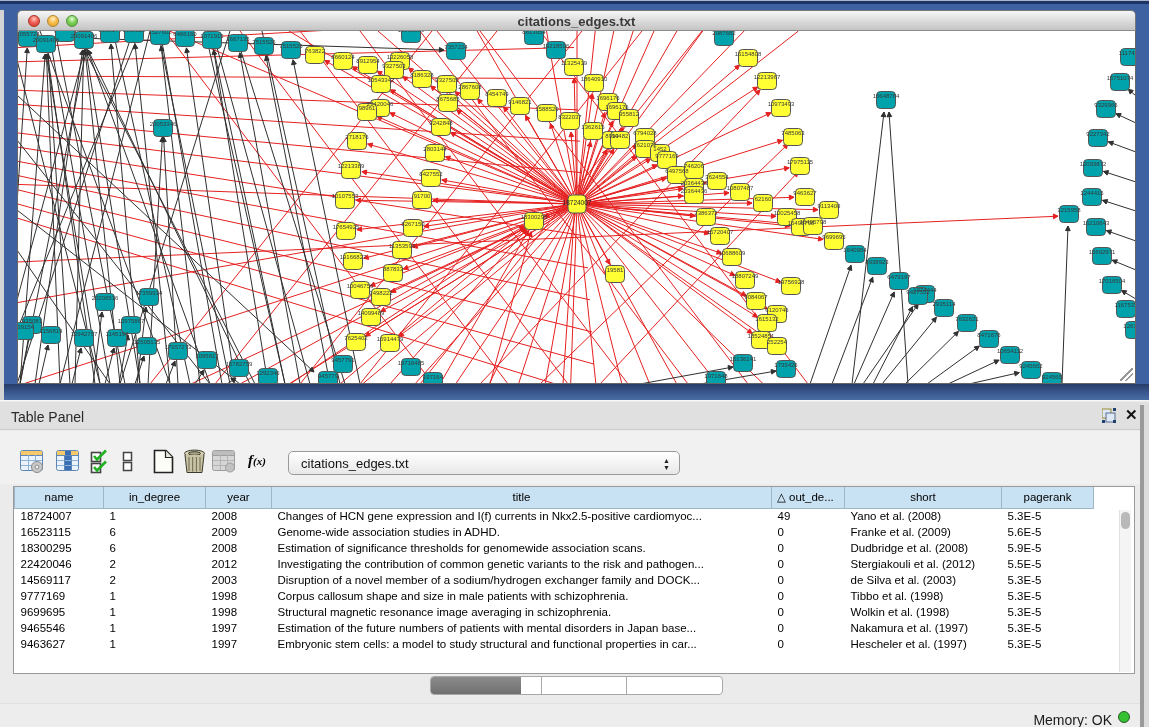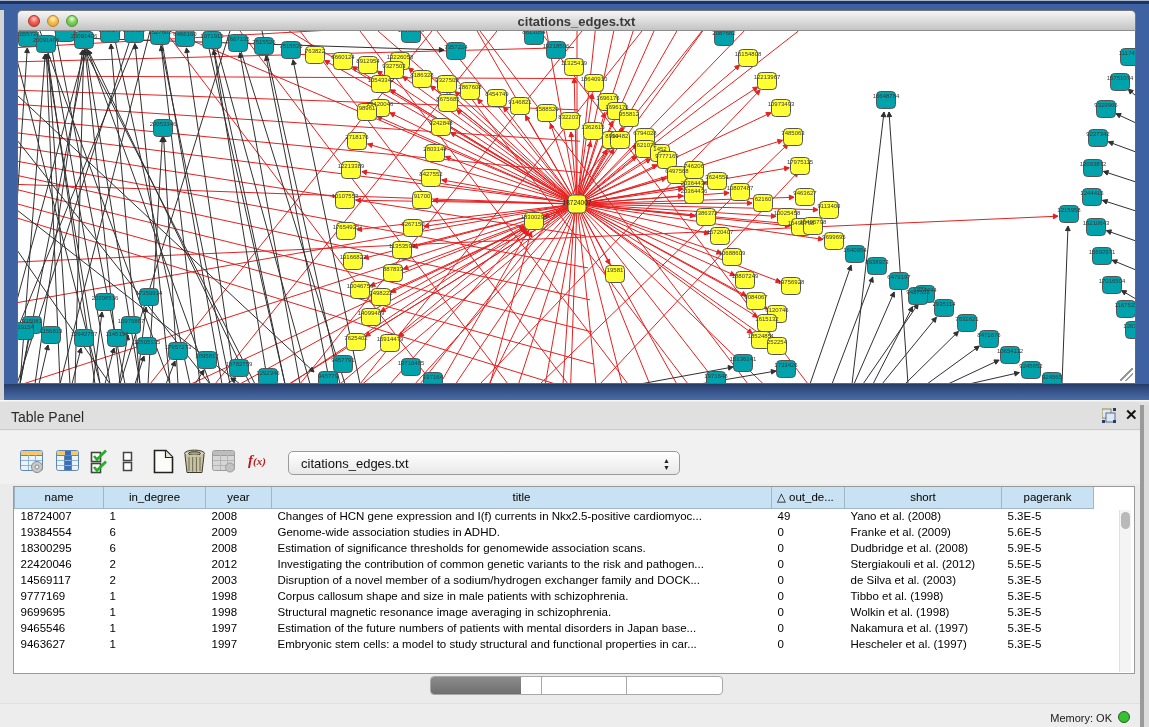--- a/index.html
+++ b/index.html
@@ -58,21 +58,21 @@
 table.dt td { height:16px; padding:0 0 0 6px; overflow:hidden; white-space:nowrap; text-align:left; color:#000; }
 #vscroll { position:absolute; right:3px; top:23px; width:12px; height:162px; background:#f4f4f4; border-left:1px solid #e0e0e0;}
 #vscroll .thumb { position:absolute; left:1px; top:2px; width:9px; height:17px; background:#b9b9b9; border-radius:5px; }
 
 
 #tabs { position:absolute; left:430px; top:275px; width:293px; height:19px;
   border:1px solid #a8a8a8; border-radius:4px; overflow:hidden; background:#fff; font-size:12.5px; }
 #tabs .seg { position:absolute; top:0; height:100%; text-align:center; padding-top:16px; color:#111; }
 #tabs .seg.sel { background:linear-gradient(#8c8c8c,#6f6f6f); color:#f5f5f5; }
 #memline { position:absolute; left:0; top:302px; width:1140px; height:25px; background:#ededed; border-top:1px solid #e0e0e0;}
-#memtext { position:absolute; right:28px; top:8px; font-size:11px; color:#1a1a1a; }
+#memtext { position:absolute; right:28px; top:8px; font-size:14px; color:#1a1a1a; }
 #memdot { position:absolute; right:10px; top:7px; width:12px; height:12px; border-radius:50%;
   background:#35c132; border:1.5px solid #2a5c2a; }
 </style>
 </head>
 <body>
 <div id="stage">
   <div id="desktop">
     <div class="topline"></div>
       <div class="topdark"></div>
       <div class="leftstrip"></div>
@@ -805,21 +805,21 @@
 <svg class="ico" style="left:212px" width="24" height="25">
   <rect x="0.5" y="1.5" width="22" height="20" rx="2" fill="#d6d6d6" stroke="#9d9d9d"></rect>
   <rect x="1" y="2" width="21" height="4" fill="#bdbdbd"></rect>
   <line x1="1" y1="6.5" x2="22" y2="6.5" stroke="#9d9d9d"></line>
   <line x1="1" y1="11.5" x2="22" y2="11.5" stroke="#b5b5b5"></line>
   <line x1="1" y1="16.5" x2="22" y2="16.5" stroke="#b5b5b5"></line>
   <line x1="8.5" y1="6" x2="8.5" y2="21" stroke="#b5b5b5"></line>
   <line x1="15.5" y1="6" x2="15.5" y2="21" stroke="#b5b5b5"></line>
   <circle cx="18" cy="18.5" r="4.5" fill="#c2c2c2" stroke="#9d9d9d"></circle>
 </svg>
-<div class="ico" style="position:absolute;left:248px;top:21px;font-size:15px;font-style:italic;font-weight:bold;color:#b91c1c;font-family:'Liberation Serif',serif;">f<span style="font-size:11px;">(x)</span></div>
+<div class="ico" style="position:absolute;left:248px;top:21px;font-size:15px;font-style:italic;font-weight:bold;color:#000000;font-family:'Liberation Serif',serif;">f<span style="font-size:11px;">(x)</span></div>
 
     </div>
     <div id="combo">
         <div class="ctext">citations_edges.txt</div>
         <div class="carr">▲<br>▼</div>
       </div>
     <div id="tablewrap">
       <table class="dt">
         <colgroup>
             <col style="width:89px">
@@ -843,21 +843,21 @@
         <tr>
               <td>18724007</td>
               <td>1</td>
               <td>2008</td>
               <td>Changes of HCN gene expression and I(f) currents in Nkx2.5-positive cardiomyoc...</td>
               <td>49</td>
               <td>Yano et al. (2008)</td>
               <td>5.3E-5</td>
             </tr>
         <tr>
-              <td>19384554</td>
+              <td>16523115</td>
               <td>6</td>
               <td>2009</td>
               <td>Genome-wide association studies in ADHD.</td>
               <td>0</td>
               <td>Franke et al. (2009)</td>
               <td>5.6E-5</td>
             </tr>
         <tr>
               <td>18300295</td>
               <td>6</td>

